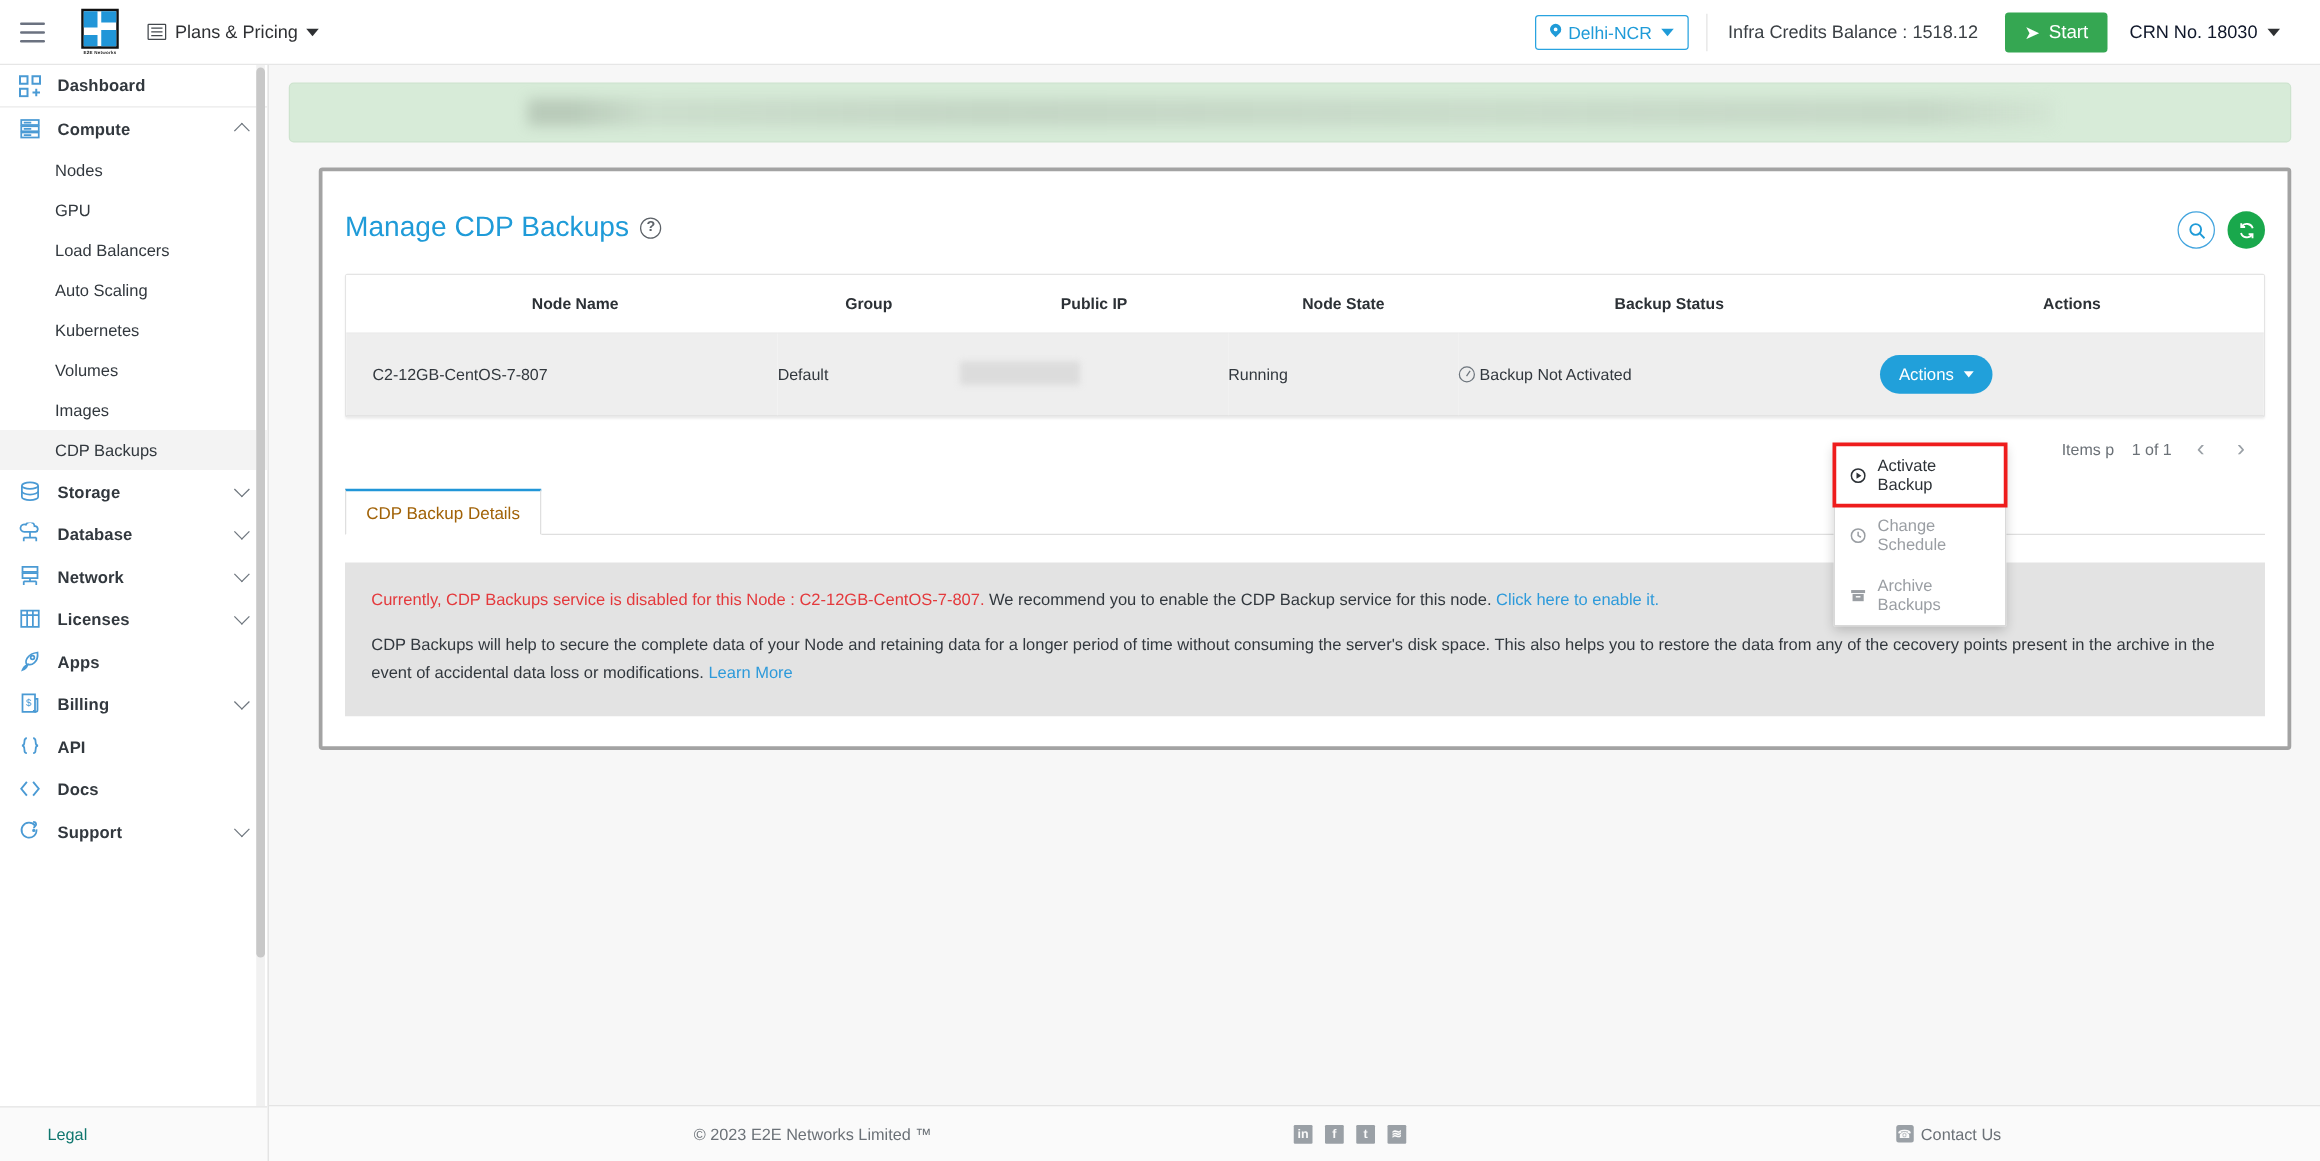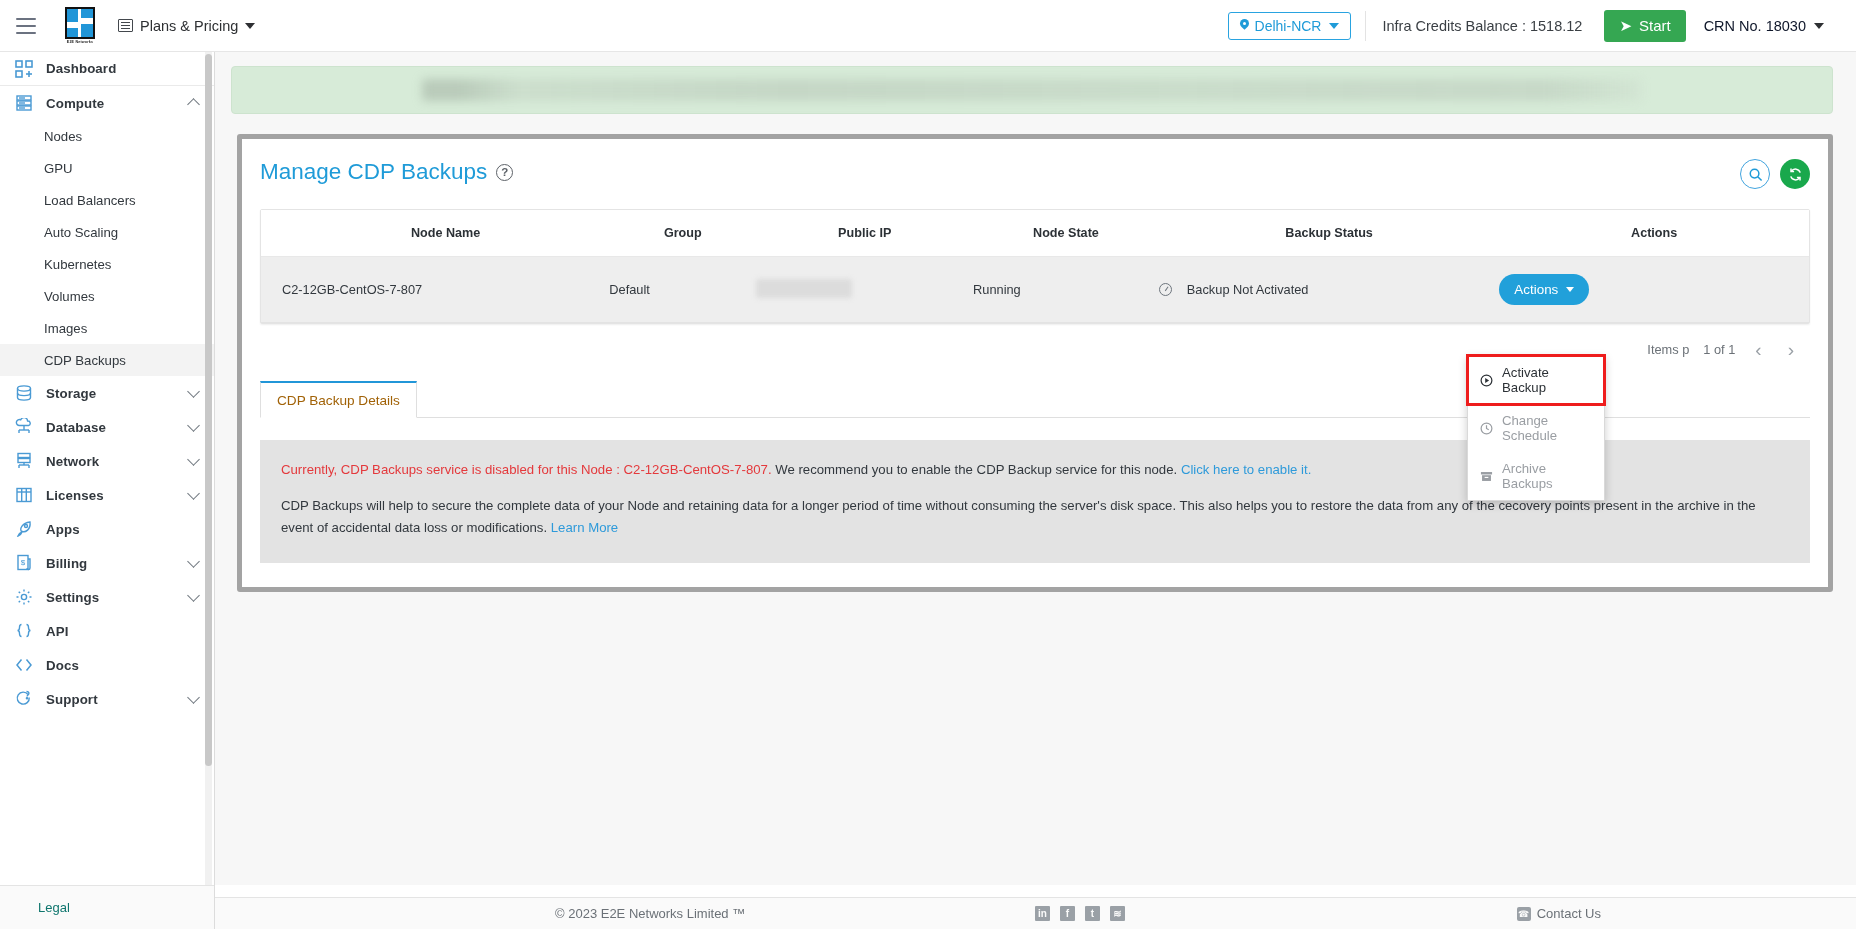--- a/index.html
+++ b/index.html
@@ -165,23 +165,23 @@
     flex: 1; height: 22px; border-radius: 3px;
     background: linear-gradient(90deg,
       rgba(150,165,150,.45) 0%, rgba(150,165,150,.45) 3%,
       rgba(185,200,185,.35) 8%, rgba(170,185,170,.4) 30%,
       rgba(180,195,180,.36) 62%, rgba(175,190,175,.4) 92%,
       rgba(200,215,200,.25) 100%);
     filter: blur(5px);
   }
 
   .card {
-    margin: 20px 23px 0 22px;
-    background: #fff; border: 5px solid #a3a3a3; border-radius: 3px;
-    padding: 20px 18px 24px 18px;
+    margin: 20px 23px 0 40px;
+    background: #fff; border: 3px solid #a3a3a3; border-radius: 3px;
+    padding: 32px 18px 24px 18px;
     position: relative;
     min-height: 420px;
   }
   .card-head { display: flex; align-items: flex-start; }
   .page-title {
     font-size: 22.5px; color: #1f9bd8; font-weight: normal;
     display: flex; align-items: center; gap: 9px;
   }
   .help-ico {
     width: 17px; height: 17px; border-radius: 50%;
@@ -214,21 +214,21 @@
   }
   table.grid td {
     font-size: 12.8px; color: #32383e; padding: 17px 0; background: #eeeeee;
     border-bottom: 1px solid #e3e3e3;
   }
   .col-pad { padding-left: 21px !important; }
   .ip-blur {
     display: inline-block; width: 96px; height: 19px; border-radius: 2px;
     background: #dcdcdc; filter: blur(2.5px);
   }
-  .status-cell { display: flex; align-items: center; gap: 15px; }
+  .status-cell { display: flex; align-items: center; gap: 4px; }
   .clock-ico {
     width: 13px; height: 13px; border: 1.4px solid #6d757d; border-radius: 50%;
     position: relative; flex: 0 0 13px;
   }
   .clock-ico::after {
     content:''; position:absolute; left: 5px; top: 2.2px; width: 1.2px; height: 4.5px;
     background: #6d757d; transform-origin: bottom; transform: rotate(35deg);
   }
   .actions-btn {
     display: inline-flex; align-items: center; gap: 8px;
@@ -278,21 +278,21 @@
   .info-panel {
     margin-top: 22px; background: #e3e3e3; padding: 20px 21px 24px 21px;
   }
   .info-line1 { font-size: 13.2px; line-height: 1.55; color: #32383e; }
   .txt-red { color: #e4393c; }
   .lnk { color: #2e9ada; cursor: pointer; }
   .info-line2 { font-size: 13.2px; line-height: 1.65; color: #32383e; margin-top: 15px; }
 
   
   .footer {
-    position: absolute; left: 215px; right: 0; bottom: 0; height: 32px;
+    position: absolute; left: 215px; right: 0; bottom: 0; height: 45px;
     background: #fafafa; border-top: 1px solid #e4e4e4;
     display: flex; align-items: center;
     z-index: 20;
   }
   .copyright {
     position: absolute; left: 340px; font-size: 13px; color: #6b7177;
   }
   .social {
     position: absolute; left: 820px; display: flex; gap: 10px;
   }
@@ -485,30 +485,20 @@
           <svg width="18" height="18" viewBox="0 0 18 18" fill="none" stroke="#4a9ad4" stroke-width="1.4">
             <rect x="3" y="1.5" width="10" height="14"></rect>
             <text x="8" y="11" font-size="8" fill="#4a9ad4" stroke="none" text-anchor="middle">$</text>
             <path d="M13 5h2v9a1.5 1.5 0 0 1-3 0"></path>
           </svg>
         </span>
         <span class="nav-label">Billing</span>
         <span class="chev"></span>
       </div>
 
-      <div class="nav-item top-level">
-        <span class="nav-ico">
-          <svg width="18" height="18" viewBox="0 0 18 18" fill="none" stroke="#4a9ad4" stroke-width="1.4">
-            <circle cx="9" cy="9" r="2.6"></circle>
-            <path d="M9 1.5v2M9 14.5v2M1.5 9h2M14.5 9h2M3.7 3.7l1.4 1.4M12.9 12.9l1.4 1.4M14.3 3.7l-1.4 1.4M5.1 12.9l-1.4 1.4"></path>
-          </svg>
-        </span>
-        <span class="nav-label">Settings</span>
-        <span class="chev"></span>
-      </div>
 
       <div class="nav-item top-level">
         <span class="nav-ico">
           <svg width="18" height="18" viewBox="0 0 18 18" fill="none" stroke="#4a9ad4" stroke-width="1.4">
             <path d="M6.5 2.5c-2 0-2 3-2 3s0 3-2 3c2 0 2 3 2 3s0 3 2 3"></path>
             <path d="M11.5 2.5c2 0 2 3 2 3s0 3 2 3c-2 0-2 3-2 3s0 3-2 3"></path>
           </svg>
         </span>
         <span class="nav-label">API</span>
       </div>

